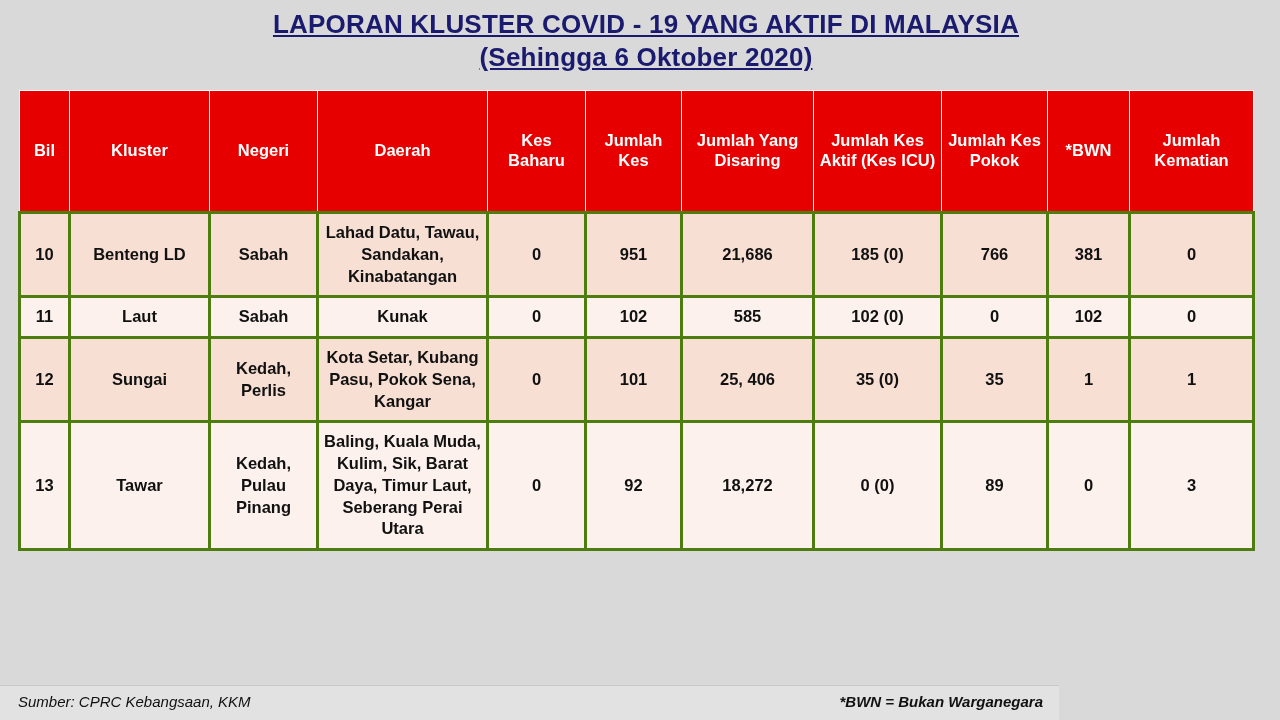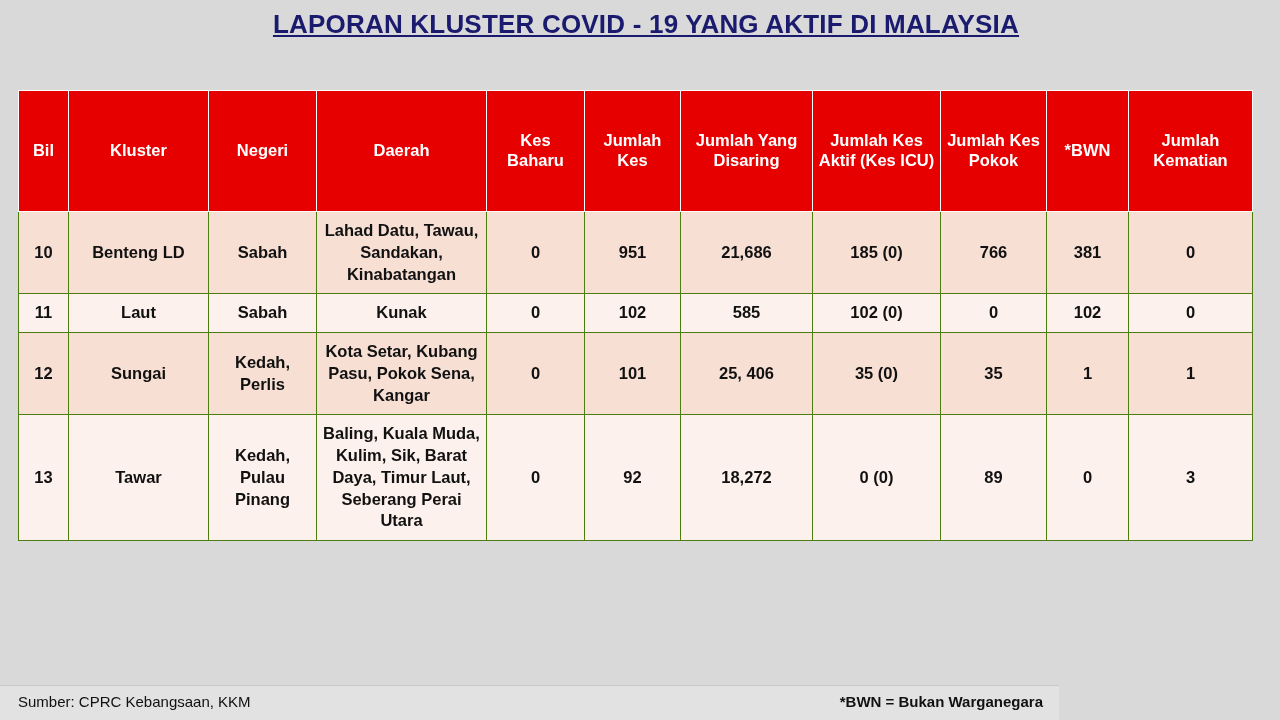--- a/index.html
+++ b/index.html
@@ -50,21 +50,21 @@
     font-size: 16.5px;
     font-weight: bold;
     text-align: center;
     vertical-align: middle;
     border: 1px solid #ffffff;
     padding: 6px 3px;
     height: 108px;
     line-height: 1.2;
   }
   table.data td {
-    border: 1px solid #4d7c0f;
+    border: 3px solid #4d7c0f;
     text-align: center;
     vertical-align: middle;
     font-size: 16.5px;
     font-weight: bold;
     color: #111111;
     padding: 8px 4px;
     line-height: 1.32;
   }
   tr.row-a td { background: #f7dfd4; }
   tr.row-b td { background: #fcf1ec; text-align: center; }
@@ -82,20 +82,21 @@
   .col-mati     { width: 124px; }
 
   .footer {
     position: absolute;
     left: 0;
     bottom: 0;
     width: 1059px;
     height: 34px;
     background: #e2e2e2;
     border-top: 1px solid #c9c9c9;
+    font-style: italic;
   }
   .footer .src {
     position: absolute;
     left: 18px;
     top: 7px;
     font-size: 15px;
     color: #111;
   }
   .footer .bwn {
     position: absolute;
@@ -116,20 +117,21 @@
     pointer-events: none;
   }
 </style>
 </head>
 <body>
 
 <div class="slide">
 
   <div class="title-block">
     <div class="title-line">LAPORAN KLUSTER COVID - 19 YANG AKTIF DI MALAYSIA</div>
+    <div class="title-line">(Sehingga 6 Oktober 2020)</div>
   </div>
 
   <div class="table-wrap">
     <table class="data">
       <colgroup>
         <col class="col-bil">
         <col class="col-kluster">
         <col class="col-negeri">
         <col class="col-daerah">
         <col class="col-kesbaru">

